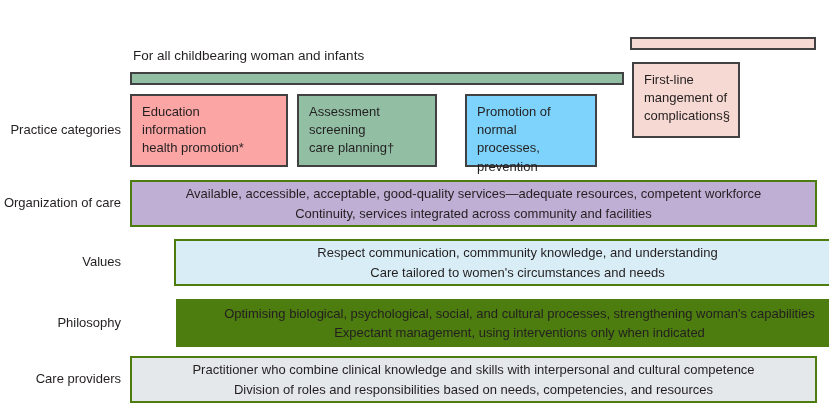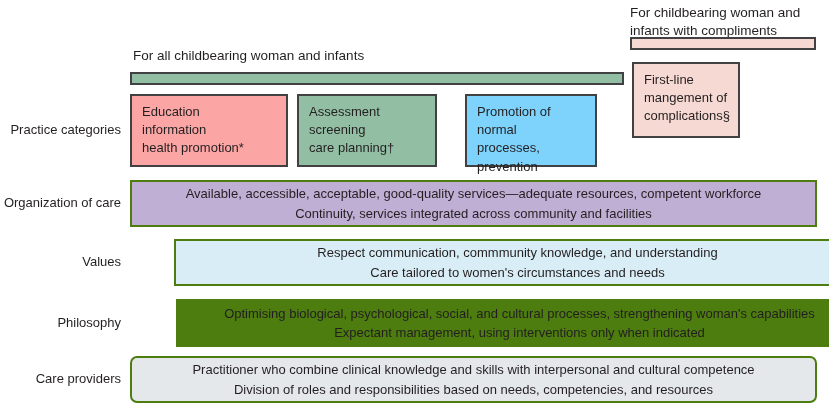--- a/index.html
+++ b/index.html
@@ -62,22 +62,20 @@
     white-space: pre-line;
   }
 </style>
 </head>
 <body>
 
 <div class="canvas">
 
   <div class="scope-header" style="left:133px; top:47px;">For all childbearing woman and infants</div>
 
-  <div class="scope-header" style="left:630px; top:4px;">For childbearing woman and
-infants with compliments</div>
 
   <div class="strip" style="left: 130px; top: 72px; width: 494px; background-color: rgb(146, 191, 164);"></div>
 
   <div class="strip" style="left: 630px; top: 37px; width: 186px; background-color: rgb(246, 217, 210);"></div>
 
   <div class="row-label" style="top:94px; height:73px;">Practice categories</div>
   <div class="row-label" style="top:180px; height:47px;">Organization of care</div>
   <div class="row-label" style="top:239px; height:47px;">Values</div>
   <div class="row-label" style="top:299px; height:48px;">Philosophy</div>
   <div class="row-label" style="top:356px; height:47px;">Care providers</div>
@@ -95,16 +93,16 @@
   <div class="pbox" style="left: 632px; top: 62px; width: 108px; height: 76px; background-color: rgb(246, 217, 210);">First-line
 mangement of
 complications§</div>
 
   <div class="hbar" style="top: 180px; background-color: rgb(192, 175, 213);">Available, accessible, acceptable, good-quality services—adequate resources, competent workforce
 Continuity, services integrated across community and facilities</div>
   <div class="hbar" style="top: 239px; background-color: rgb(217, 237, 246); margin-left: 44px;">Respect communication, commmunity knowledge, and understanding
 Care tailored to women's circumstances and needs</div>
   <div class="hbar" style="top: 299px; height: 48px; background-color: #4d7c0f; margin-left: 46px;">Optimising biological, psychological, social, and cultural processes, strengthening woman's capabilities
 Expectant management, using interventions only when indicated</div>
-  <div class="hbar" style="top: 356px; background-color: rgb(228, 232, 234); border-radius: 7px;">Practitioner who combine clinical knowledge and skills with interpersonal and cultural competence
+  <div class="hbar" style="top: 356px; background-color: rgb(228, 232, 234);">Practitioner who combine clinical knowledge and skills with interpersonal and cultural competence
 Division of roles and responsibilities based on needs, competencies, and resources</div>
 
 </div>
 
 </body></html>

